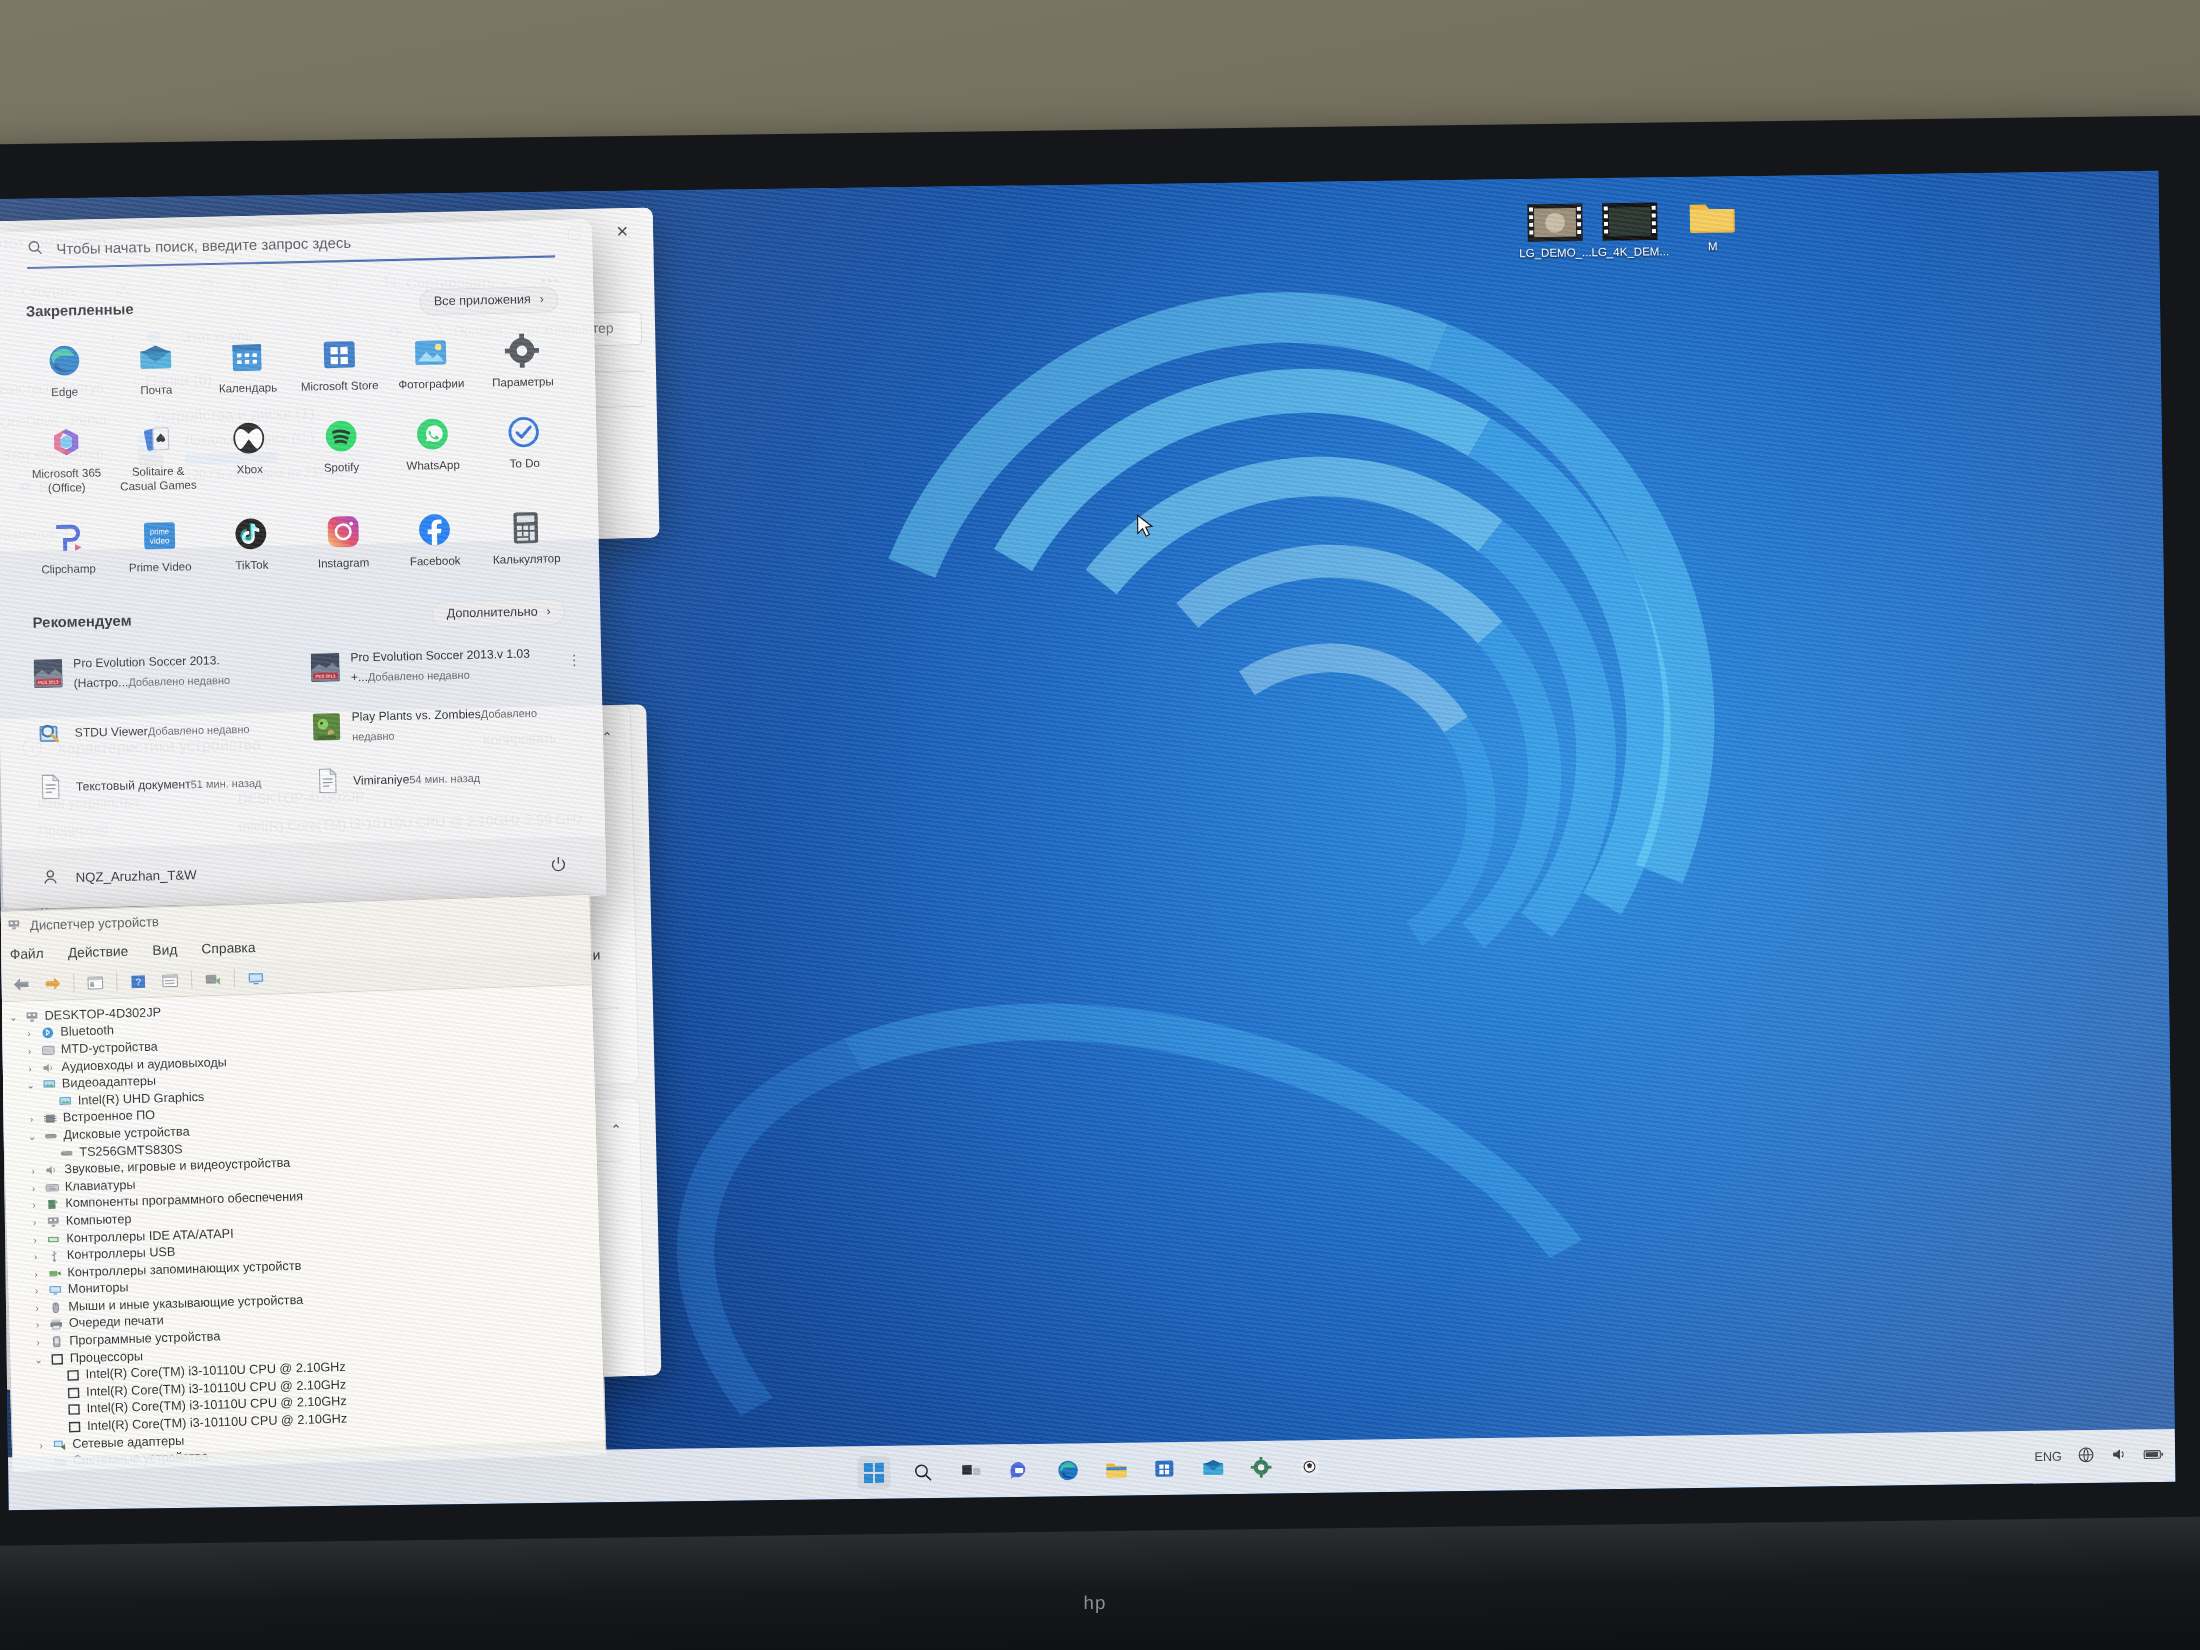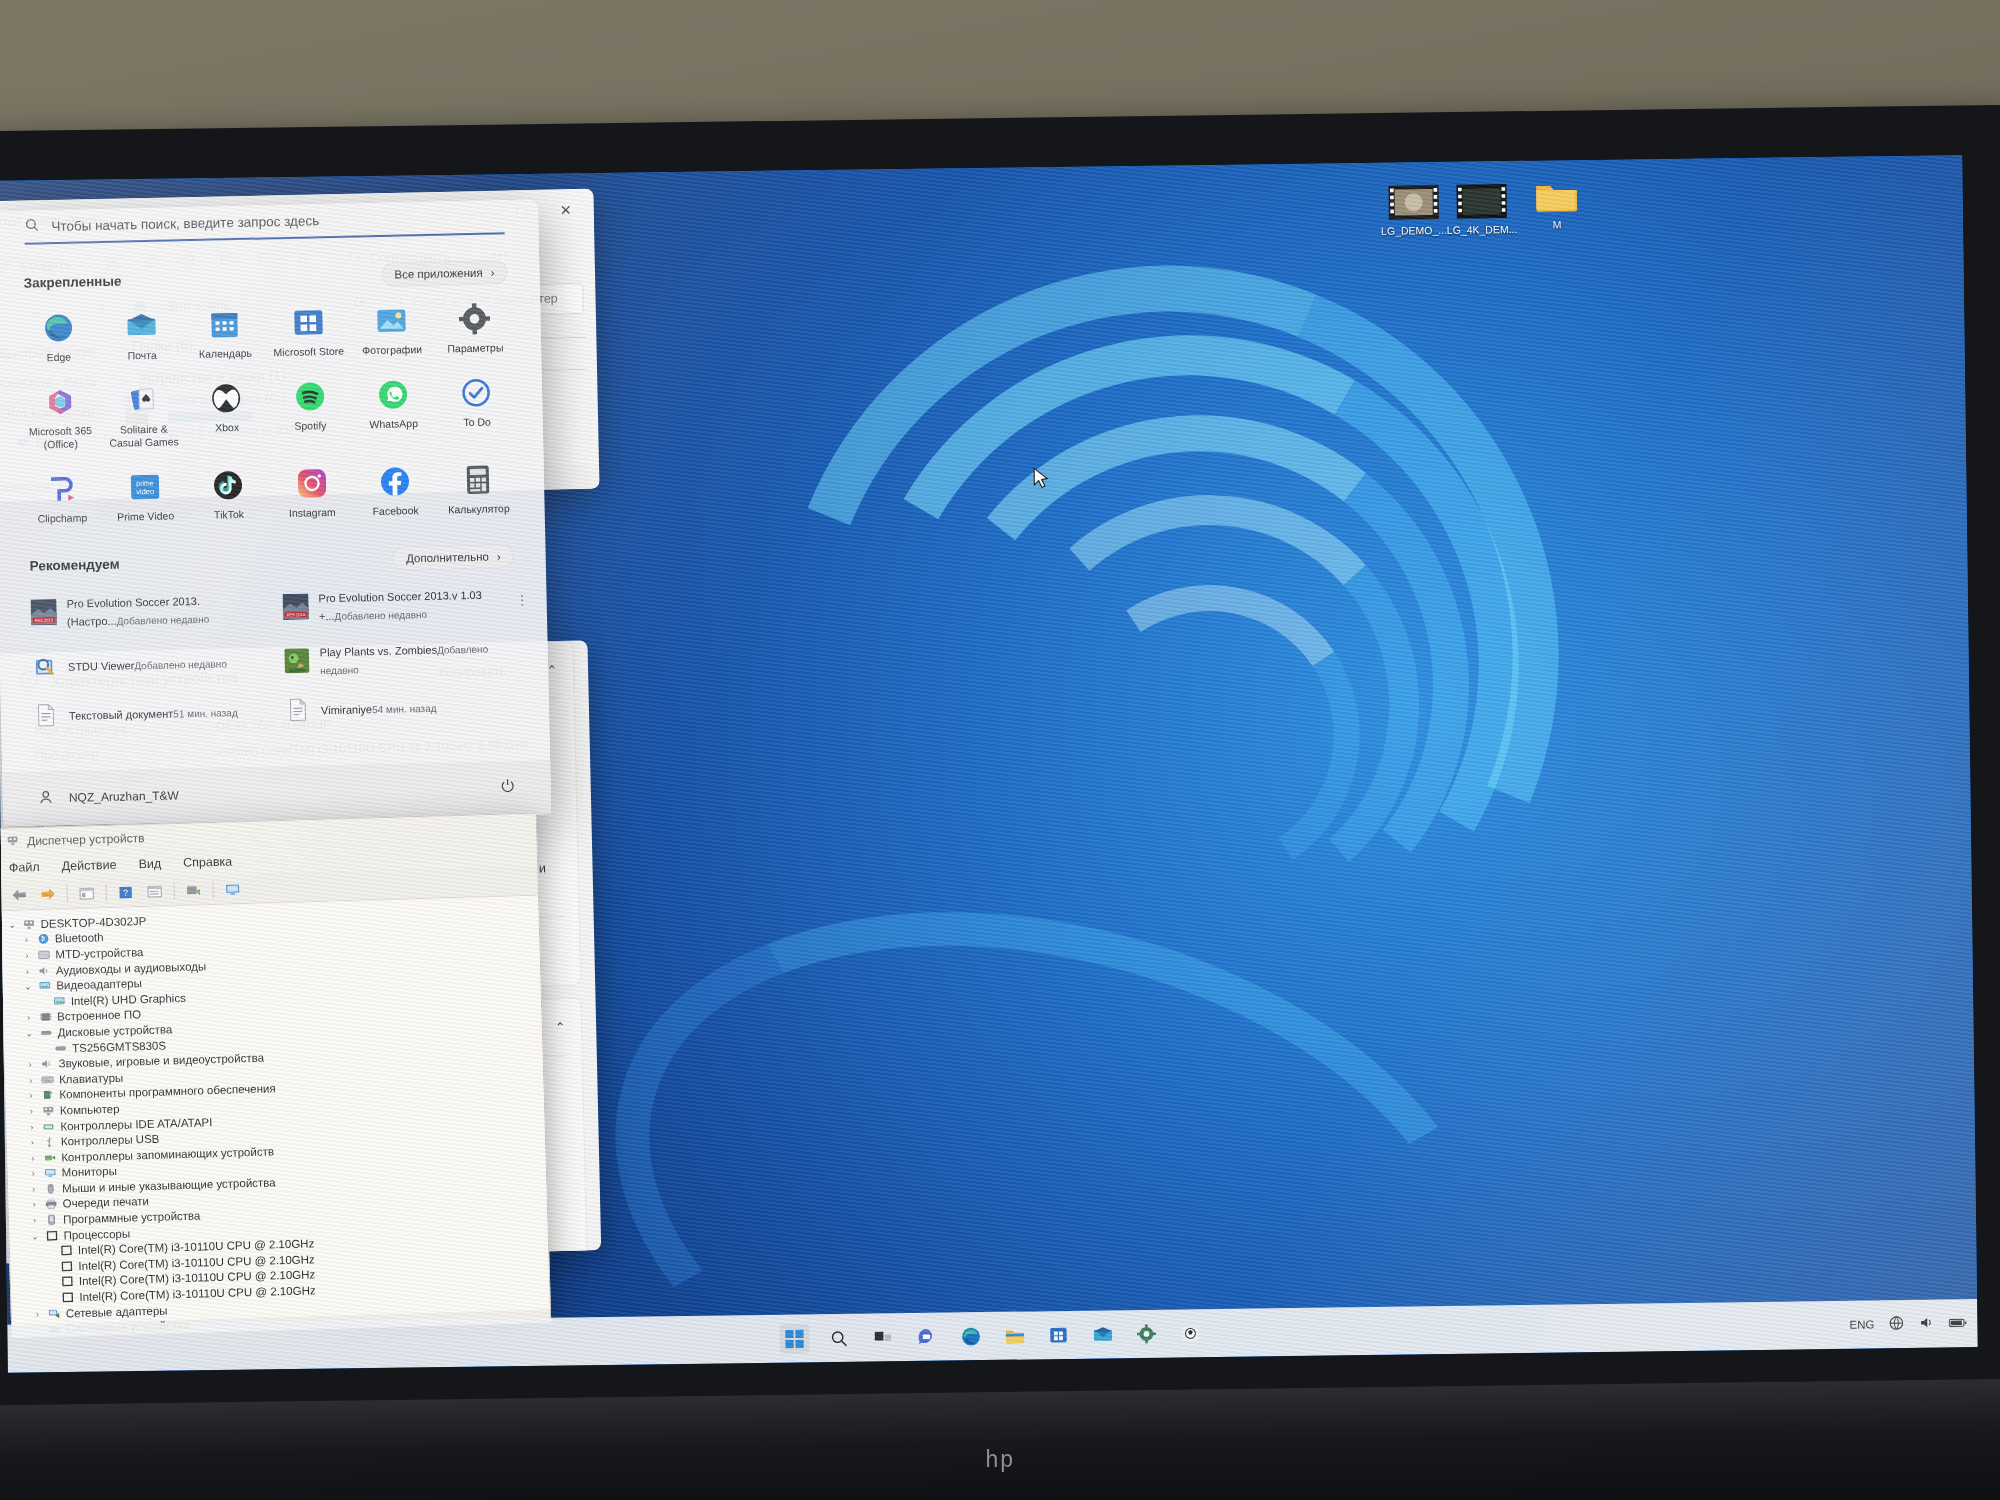--- a/index.html
+++ b/index.html
@@ -39,22 +39,22 @@
       linear-gradient(115deg, rgba(255,255,255,.20) 0%, rgba(255,255,255,0) 38%, rgba(255,255,255,0) 70%, rgba(255,255,240,.16) 100%);
     pointer-events: none; z-index: 900;
   }
   #laptop-base {
     position: absolute; left: -10px; top: 1392px; width: 2030px; height: 130px;
     background: linear-gradient(180deg,#2b2d31 0%,#17181b 40%,#0d0e10 100%);
     transform: rotate(-0.75deg);
   }
   #hp-logo {
     position: absolute; left: 985px; top: 1448px;
-    color: #8d8f94; font-size: 23px; letter-spacing: 1px;
-    font-family: Liberation Mono, monospace;
+    color: #8d8f94; font-size: 17px; letter-spacing: 1px;
+    font-family: Liberation Sans, sans-serif;
   }
 
   
   #wallpaper {
     position: absolute; inset: 0;
     background:
       radial-gradient(circle at 72% 46%, #2f8fe0 0%, #1f6fc9 26%, #1652a8 48%, #0e3b85 68%, #0a2f6e 100%);
   }
   .bloom {
     position: absolute; border-radius: 50%;

